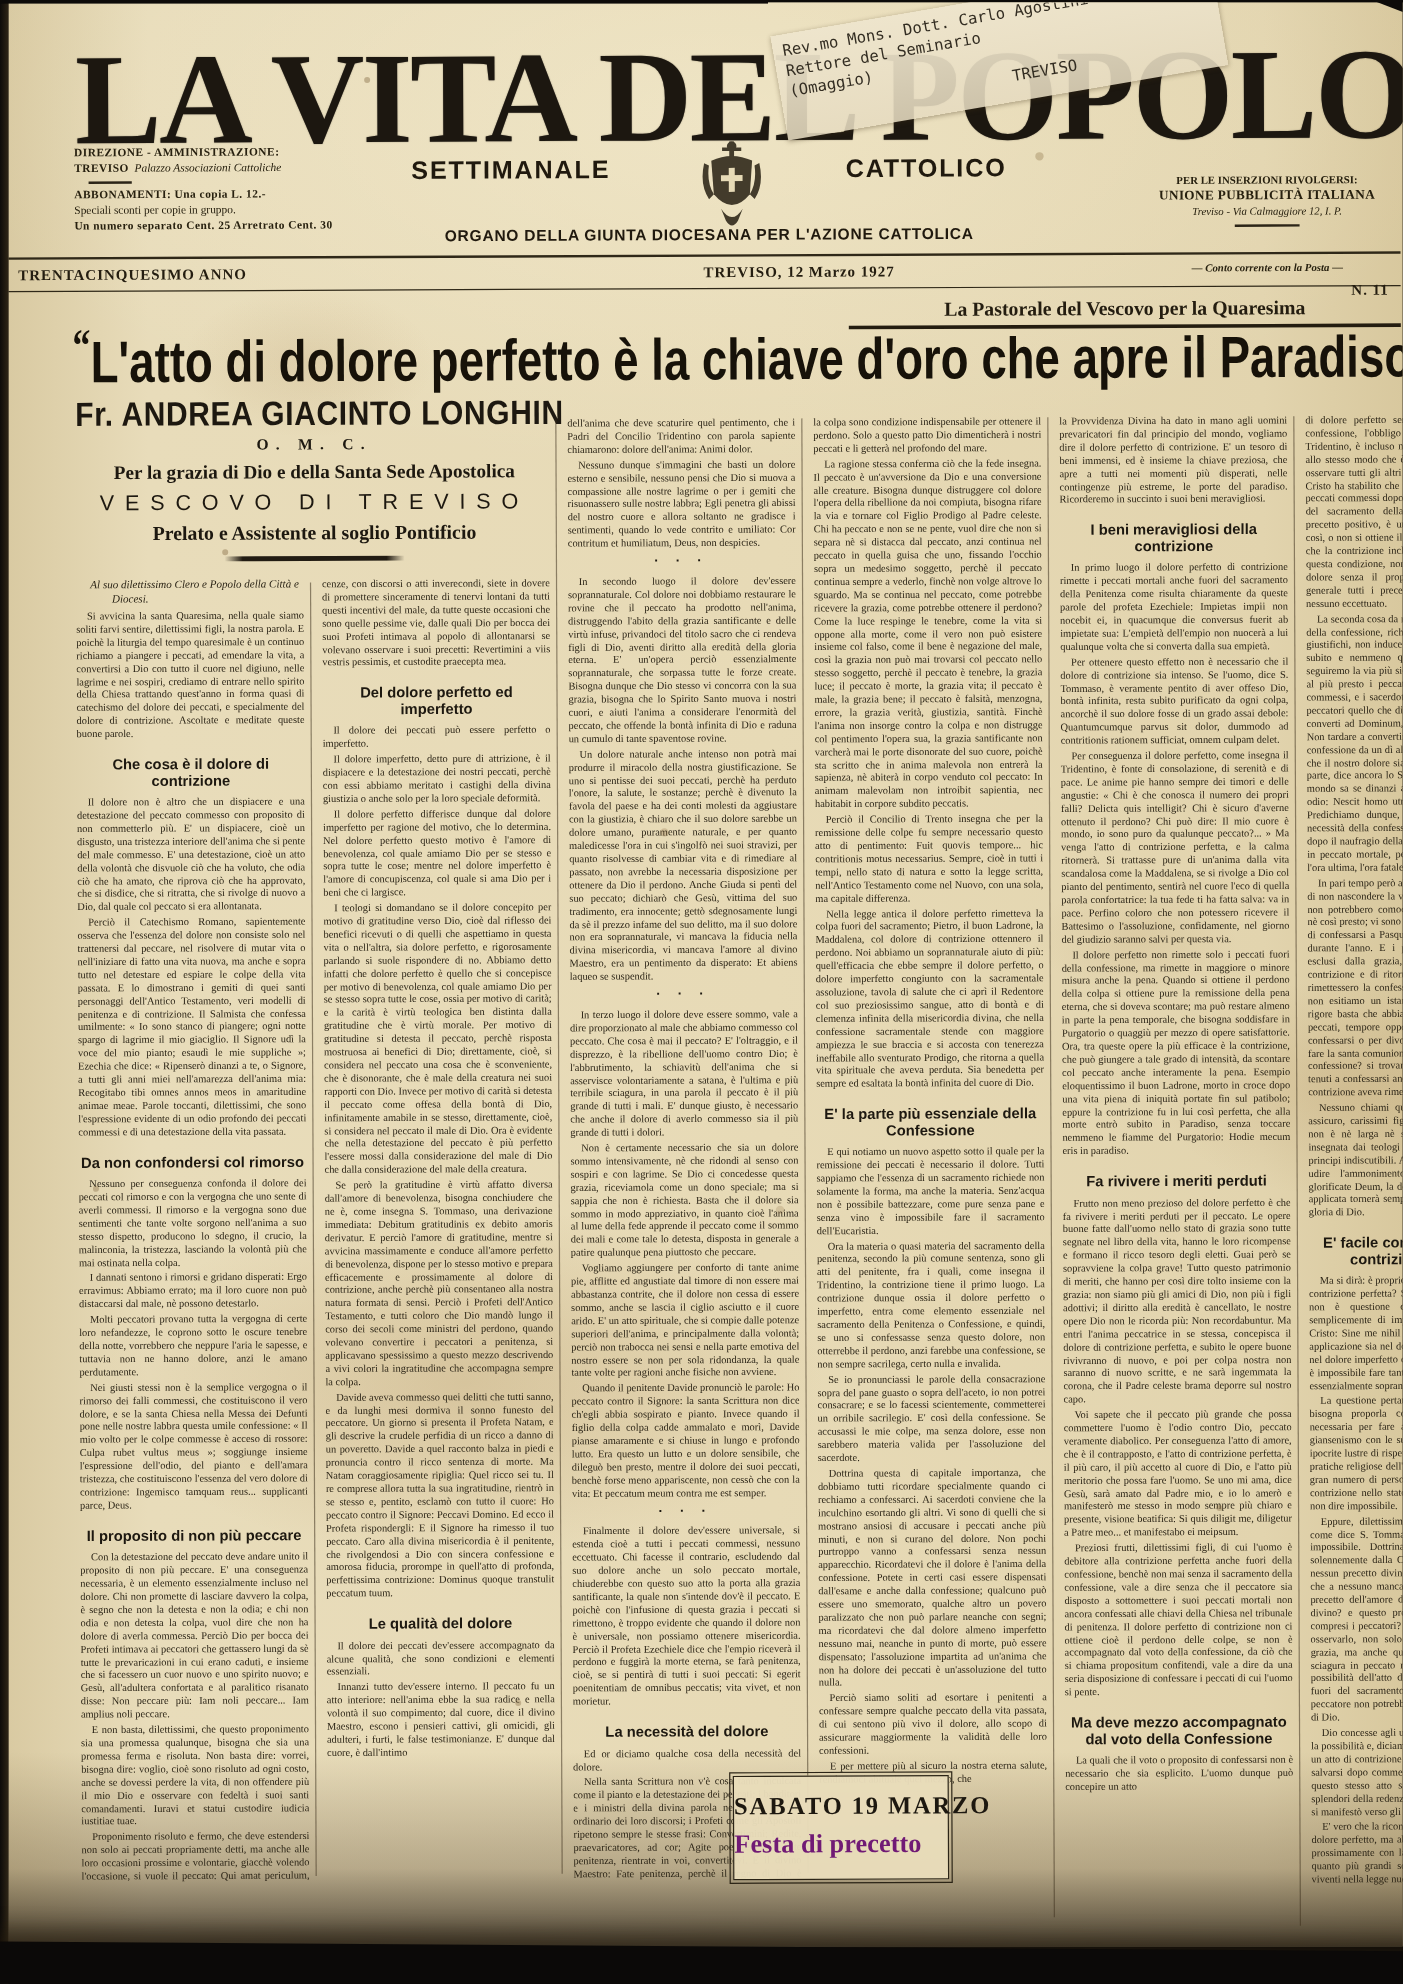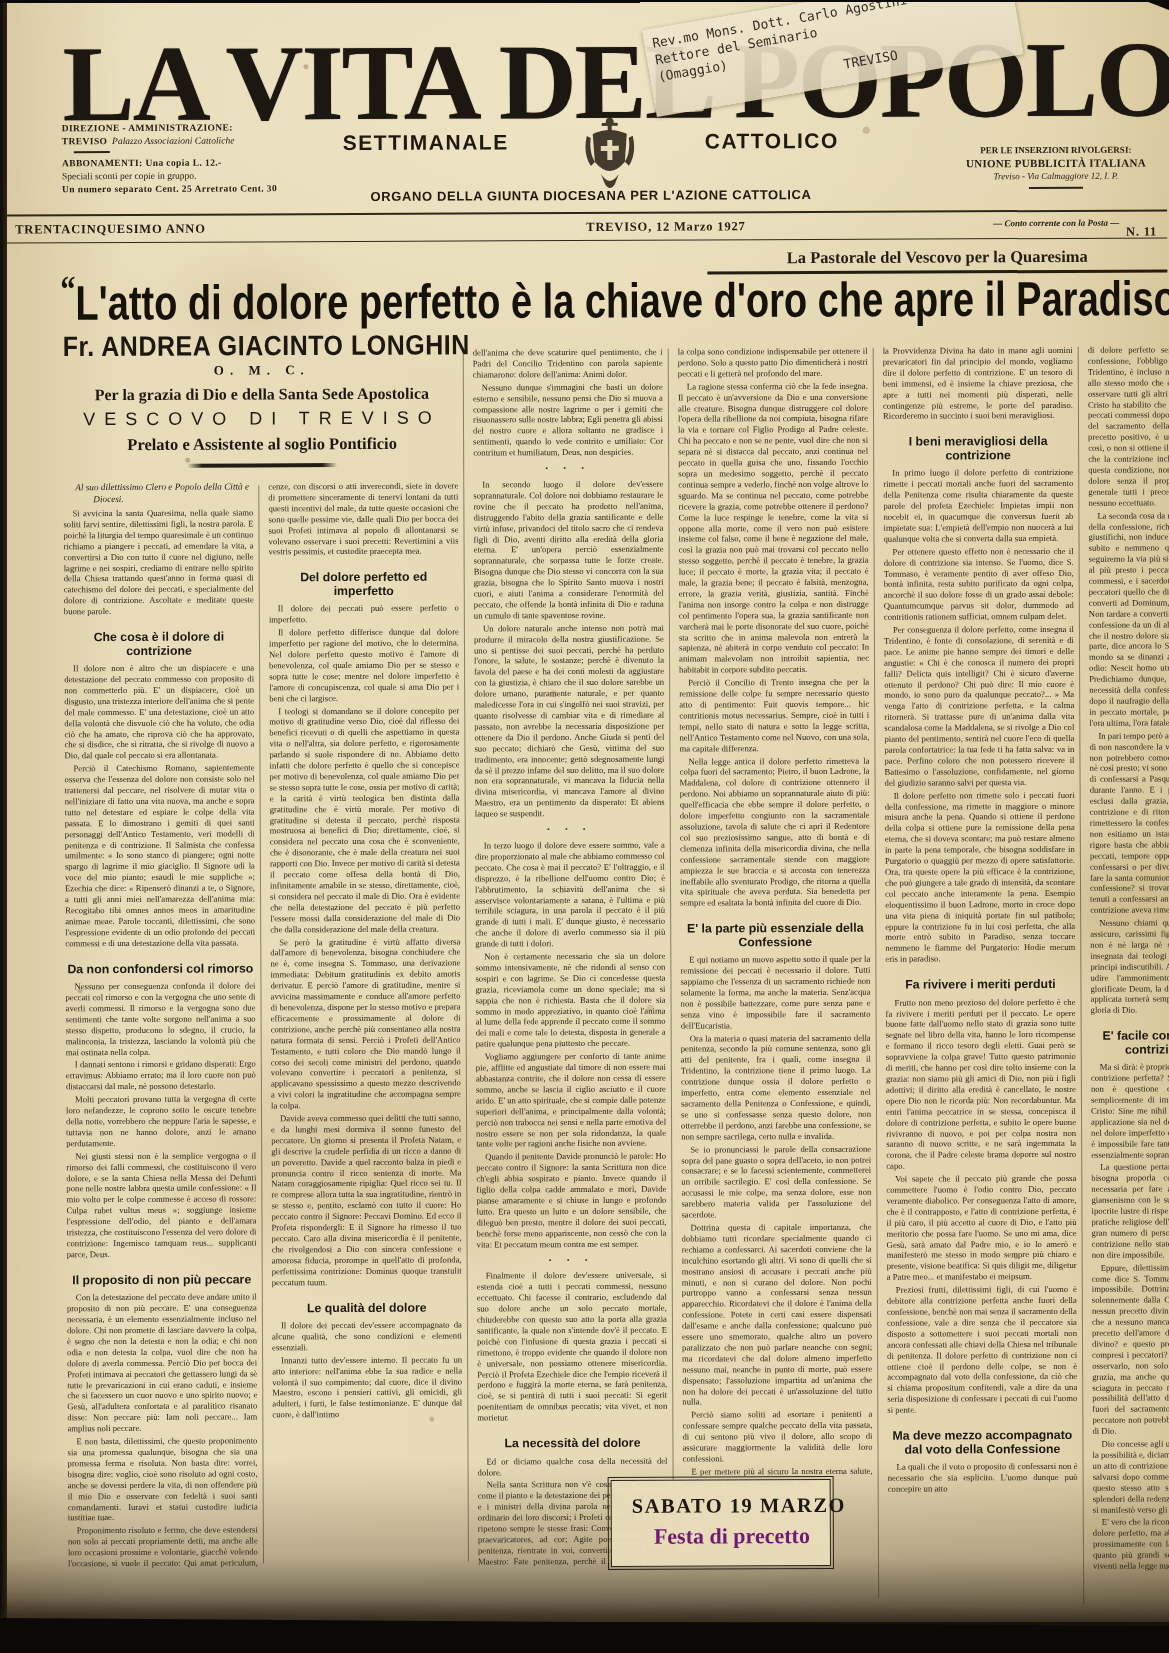--- a/index.html
+++ b/index.html
@@ -54,21 +54,21 @@
   .mh-center{position:absolute;left:338px;top:128px;width:496px;display:flex;justify-content:space-between;align-items:center;
     font-family:"Liberation Sans",sans-serif;font-weight:bold;font-size:21px;letter-spacing:1.5px;color:#20190e;}
   .mh-sub{position:absolute;left:330px;top:186px;width:512px;text-align:center;
     font-family:"Liberation Sans",sans-serif;font-weight:bold;font-size:13px;letter-spacing:.6px;color:#20190e;}
   .emblem{position:absolute;left:576px;top:112px;width:58px;height:78px;opacity:.88;}
   
   .dateline{position:absolute;left:0;top:210px;width:100%;height:29px;box-sizing:border-box;
     border-top:2px solid #2f2818;border-bottom:1.5px solid #2f2818;
     display:flex;align-items:center;justify-content:space-between;padding:0 10px;
     font-weight:bold;font-size:12.5px;letter-spacing:.8px;color:#241d10;}
-  .dateline .num{position:relative;top:7px;background:transparent;}
+  .dateline .num{position:relative;top:17px;background:transparent;}
   .kicker{position:absolute;left:702px;top:247px;width:460px;text-align:center;
     border-bottom:3px solid #241d10;padding-bottom:3px;
     font-weight:bold;font-size:16.5px;color:#241d10;}
   .headline{position:absolute;left:55px;top:272px;width:1107px;
     font-family:"Liberation Sans",sans-serif;font-weight:bold;font-size:38px;
     color:#171209;white-space:nowrap;
     transform:scale(1.0,1.28);transform-origin:top left;
     display:flex;justify-content:space-between;align-items:flex-start;}
   .headline .q{font-family:"Liberation Serif",serif;font-size:30px;line-height:20px;}
   
@@ -97,21 +97,21 @@
   .c6{left:1082px;top:345px;height:1264px;}
   .vrule{position:absolute;width:1px;background:rgba(62,50,30,.55);}
   #vr1{left:252px;top:482px;height:1078px;}
   #vr2{left:457px;top:347px;height:1212px;}
   #vr3{left:662px;top:347px;height:1212px;}
   #vr4{left:867px;top:347px;height:1250px;}
   #vr5{left:1072px;top:347px;height:1258px;}
   
   .event-box{position:absolute;left:600px;top:1478px;width:178px;z-index:4;
     background:rgba(232,220,186,.97);border:1.5px solid #2b2416;outline:1px solid #2b2416;outline-offset:2.5px;
-    text-align:right;padding:14px 20px 16px;}
+    text-align:left;padding:14px 0 16px;}
   .event-box .l1{font-weight:bold;font-size:20.5px;letter-spacing:1.5px;color:#1d1810;white-space:nowrap;}
   .event-box .l2{font-weight:bold;font-size:22px;margin-top:6px;color:#701a75;white-space:nowrap;}
   
   .left-edge{position:absolute;left:0;top:0;width:7px;height:100%;
     background:linear-gradient(90deg,#0d0b09,#2e2516);z-index:9;}
   .bottom-band{position:absolute;left:-12px;width:1200px;top:1622px;height:60px;background:#0b0908;
     transform:rotate(0.4deg);z-index:9;box-shadow:0 -10px 16px rgba(35,26,12,.55);}
   .corner-tr{position:absolute;right:0;top:0;width:0;height:0;z-index:9;
     border-left:26px solid transparent;border-top:10px solid #0d0b09;}
   .corner-tl{position:absolute;left:0;top:0;width:640px;height:3px;background:#0d0b09;z-index:9;}
@@ -206,20 +206,21 @@
           <p>Nei giusti stessi non è la semplice vergogna o il rimorso dei falli commessi, che costituiscono il vero dolore, e se la santa Chiesa nella Messa dei Defunti pone nelle nostre labbra questa umile confessione: « Il mio volto per le colpe commesse è acceso di rossore: Culpa rubet vultus meus »; soggiunge insieme l'espressione dell'odio, del pianto e dell'amara tristezza, che costituiscono l'essenza del vero dolore di contrizione: Ingemisco tamquam reus... supplicanti parce, Deus.</p>
           <h3 class="section-h">Il proposito di non più peccare</h3>
           <p>Con la detestazione del peccato deve andare unito il proposito di non più peccare. E' una conseguenza necessaria, è un elemento essenzialmente incluso nel dolore. Chi non promette di lasciare davvero la colpa, è segno che non la detesta e non la odia; e chi non odia e non detesta la colpa, vuol dire che non ha dolore di averla commessa. Perciò Dio per bocca dei Profeti intimava ai peccatori che gettassero lungi da sè tutte le prevaricazioni in cui erano caduti, e insieme che si facessero un cuor nuovo e uno spirito nuovo; e Gesù, all'adultera confortata e al paralitico risanato disse: Non peccare più: Iam noli peccare... Iam amplius noli peccare.</p>
           <p>E non basta, dilettissimi, che questo proponimento sia una promessa qualunque, bisogna che sia una promessa ferma e risoluta. Non basta dire: vorrei, bisogna dire: voglio, cioè sono risoluto ad ogni costo, anche se dovessi perdere la vita, di non offendere più il mio Dio e osservare con fedeltà i suoi santi comandamenti. Iuravi et statui custodire iudicia iustitiae tuae.</p>
           <p>Proponimento risoluto e fermo, che deve estendersi non solo ai peccati propriamente detti, ma anche alle loro occasioni prossime e volontarie, giacchè volendo l'occasione, si vuole il peccato: Qui amat periculum, in illo peribit. Se quella casa, quella persona, quel libro, quel divertimento vi danno con frequenza la spinta a fare il male; se quando andate al cinematografo, al teatro, al ballo provate i sussulti della rea concupiscenza e vi macchiate l'anima con prave compia-</p>
         </div>
         <div class="col c2">
           <p class="noindent">cenze, con discorsi o atti inverecondi, siete in dovere di promettere sinceramente di tenervi lontani da tutti questi incentivi del male, da tutte queste occasioni che sono quelle pessime vie, dalle quali Dio per bocca dei suoi Profeti intimava al popolo di allontanarsi se volevano osservare i suoi precetti: Revertimini a viis vestris pessimis, et custodite praecepta mea.</p>
           <h3 class="section-h">Del dolore perfetto ed imperfetto</h3>
           <p>Il dolore dei peccati può essere perfetto o imperfetto.</p>
+          <p>Il dolore imperfetto, detto pure di attrizione, è il dispiacere e la detestazione dei nostri peccati, perchè con essi abbiamo meritato i castighi della divina giustizia o anche solo per la loro speciale deformità.</p>
           <p>Il dolore perfetto differisce dunque dal dolore imperfetto per ragione del motivo, che lo determina. Nel dolore perfetto questo motivo è l'amore di benevolenza, col quale amiamo Dio per se stesso e sopra tutte le cose; mentre nel dolore imperfetto è l'amore di concupiscenza, col quale si ama Dio per i beni che ci largisce.</p>
           <p>I teologi si domandano se il dolore concepito per motivo di gratitudine verso Dio, cioè dal riflesso dei benefici ricevuti o di quelli che aspettiamo in questa vita o nell'altra, sia dolore perfetto, e rigorosamente parlando si suole rispondere di no. Abbiamo detto infatti che dolore perfetto è quello che si concepisce per motivo di benevolenza, col quale amiamo Dio per se stesso sopra tutte le cose, ossia per motivo di carità; e la carità è virtù teologica ben distinta dalla gratitudine che è virtù morale. Per motivo di gratitudine si detesta il peccato, perchè risposta mostruosa ai benefici di Dio; direttamente, cioè, si considera nel peccato una cosa che è sconveniente, che è disonorante, che è male della creatura nei suoi rapporti con Dio. Invece per motivo di carità si detesta il peccato come offesa della bontà di Dio, infinitamente amabile in se stesso, direttamente, cioè, si considera nel peccato il male di Dio. Ora è evidente che nella detestazione del peccato è più perfetto l'essere mossi dalla considerazione del male di Dio che dalla considerazione del male della creatura.</p>
           <p>Se però la gratitudine è virtù affatto diversa dall'amore di benevolenza, bisogna conchiudere che ne è, come insegna S. Tommaso, una derivazione immediata: Debitum gratitudinis ex debito amoris derivatur. E perciò l'amore di gratitudine, mentre si avvicina massimamente e conduce all'amore perfetto di benevolenza, dispone per lo stesso motivo e prepara efficacemente e prossimamente al dolore di contrizione, anche perchè più consentaneo alla nostra natura formata di sensi. Perciò i Profeti dell'Antico Testamento, e tutti coloro che Dio mandò lungo il corso dei secoli come ministri del perdono, quando volevano convertire i peccatori a penitenza, si applicavano spessissimo a questo mezzo descrivendo a vivi colori la ingratitudine che accompagna sempre la colpa.</p>
           <p>Davide aveva commesso quei delitti che tutti sanno, e da lunghi mesi dormiva il sonno funesto del peccatore. Un giorno si presenta il Profeta Natam, e gli descrive la crudele perfidia di un ricco a danno di un poveretto. Davide a quel racconto balza in piedi e pronuncia contro il ricco sentenza di morte. Ma Natam coraggiosamente ripiglia: Quel ricco sei tu. Il re comprese allora tutta la sua ingratitudine, rientrò in se stesso e, pentito, esclamò con tutto il cuore: Ho peccato contro il Signore: Peccavi Domino. Ed ecco il Profeta rispondergli: E il Signore ha rimesso il tuo peccato. Caro alla divina misericordia è il penitente, che rivolgendosi a Dio con sincera confessione e amorosa fiducia, prorompe in quell'atto di profonda, perfettissima contrizione: Dominus quoque transtulit peccatum tuum.</p>
           <h3 class="section-h">Le qualità del dolore</h3>
           <p>Il dolore dei peccati dev'essere accompagnato da alcune qualità, che sono condizioni e elementi essenziali.</p>
           <p>Innanzi tutto dev'essere interno. Il peccato fu un atto interiore: nell'anima ebbe la sua radice e nella volontà il suo compimento; dal cuore, dice il divino Maestro, escono i pensieri cattivi, gli omicidi, gli adulteri, i furti, le false testimonianze. E' dunque dal cuore, è dall'intimo</p>
         </div>
         <div class="col c3">
           <p class="noindent">dell'anima che deve scaturire quel pentimento, che i Padri del Concilio Tridentino con parola sapiente chiamarono: dolore dell'anima: Animi dolor.</p>

